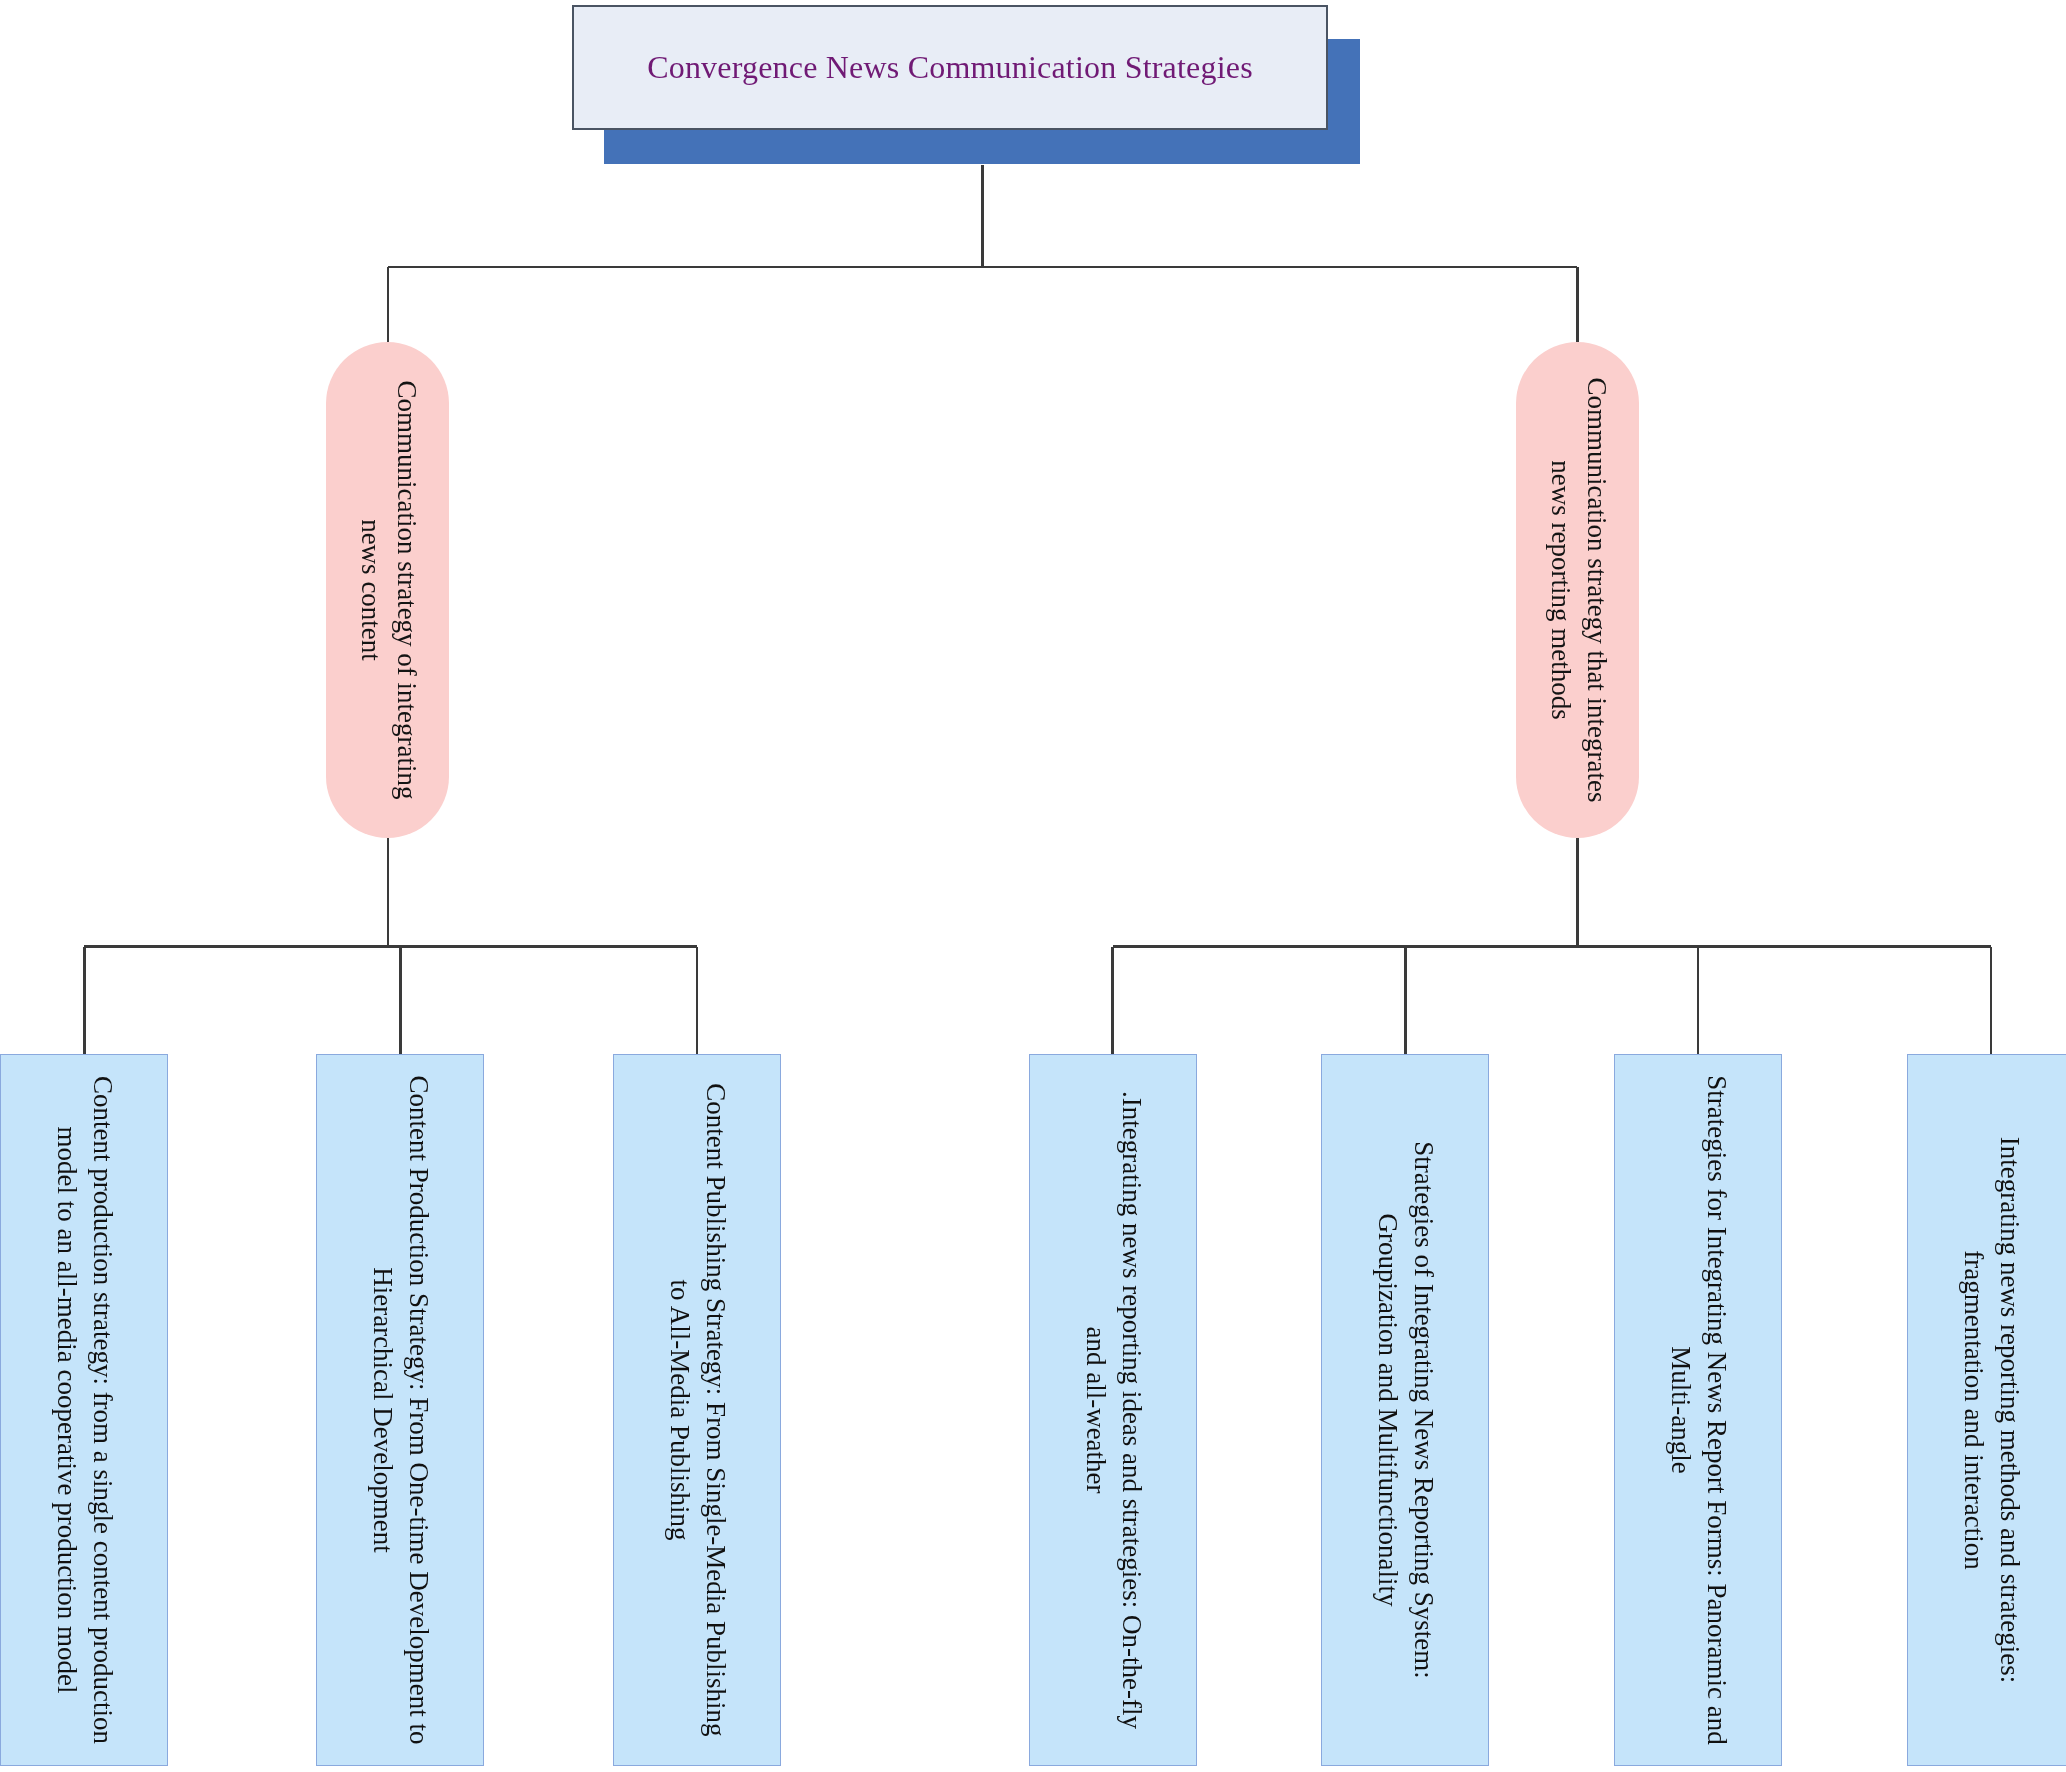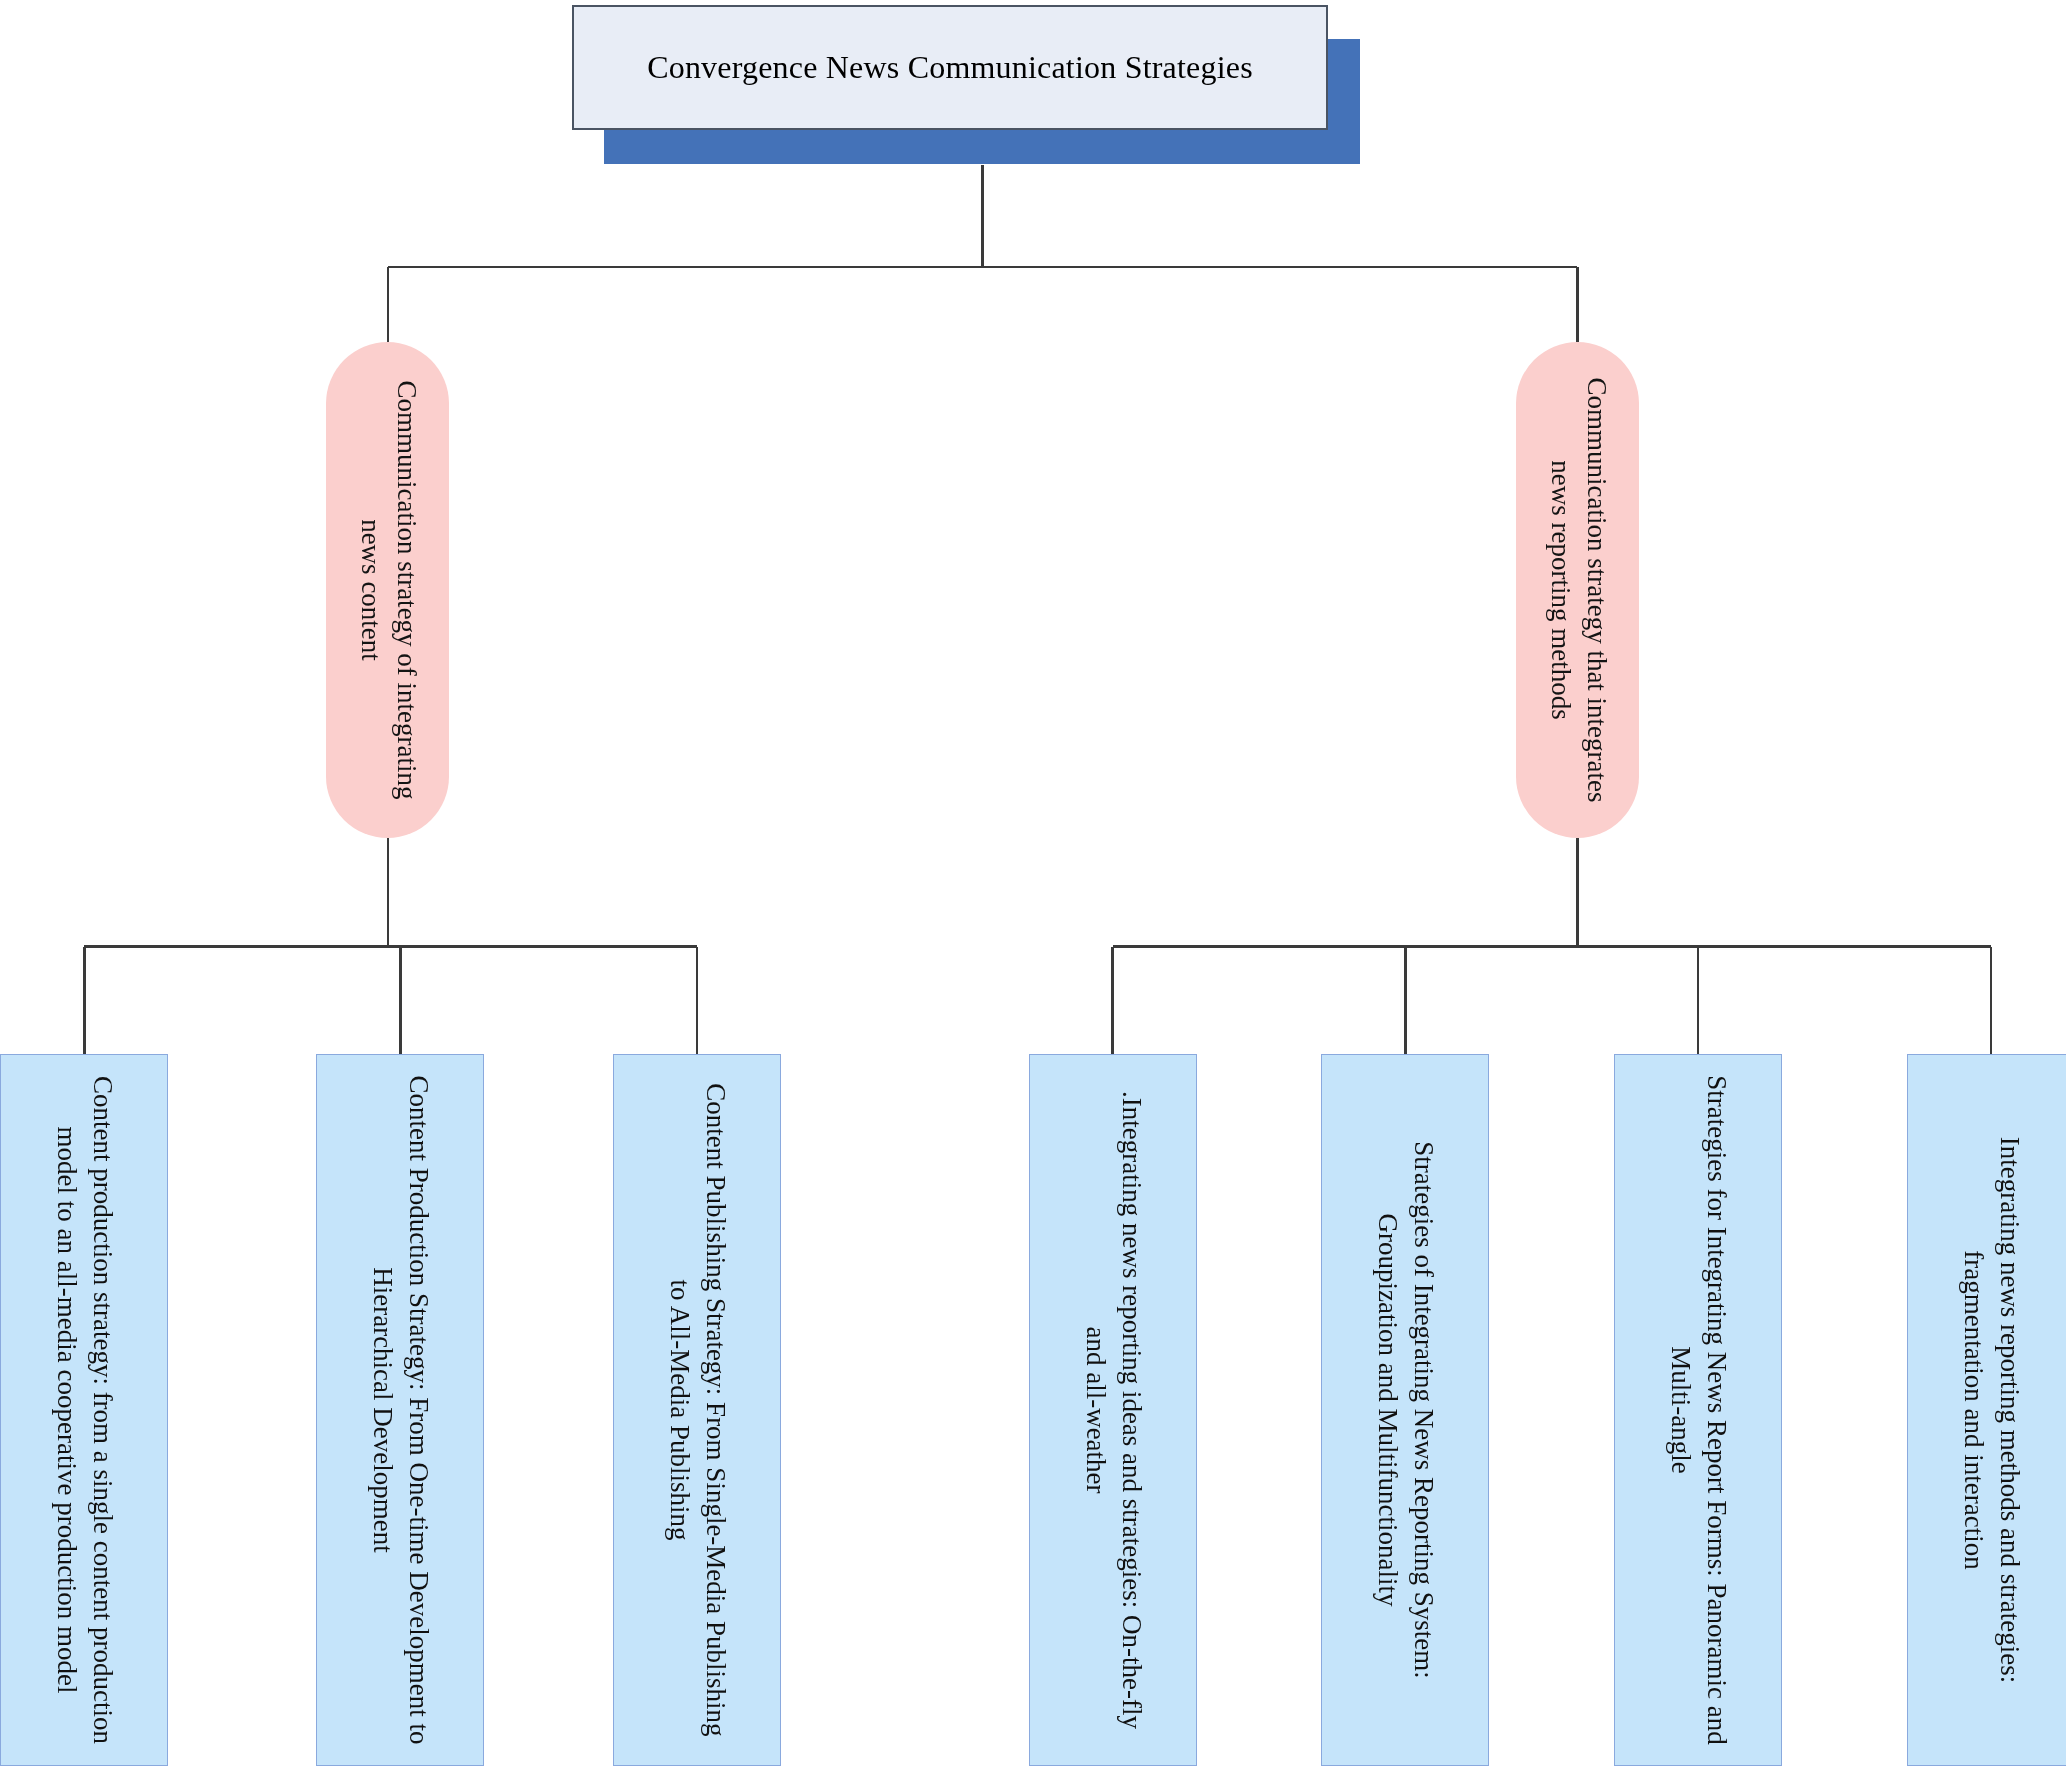--- a/index.html
+++ b/index.html
@@ -53,21 +53,21 @@
     height: 125px;
     background: #e8edf6;
     border: 2.4px solid #4a5463;
     box-sizing: border-box;
     display: flex;
     align-items: center;
     justify-content: center;
   }
   .root-label {
     font-size: 32px;
-    color: #000000;
+    color: #701a75;
     letter-spacing: 0.2px;
     white-space: nowrap;
     font-family: "Liberation Serif", "DejaVu Serif", serif;
   }
 
   
   .pink-node {
     position: absolute;
     width: 123px;
     height: 496px;

